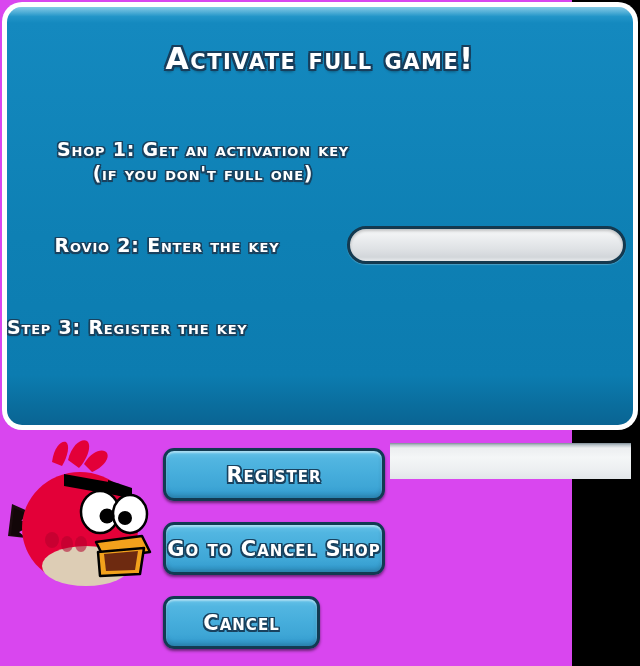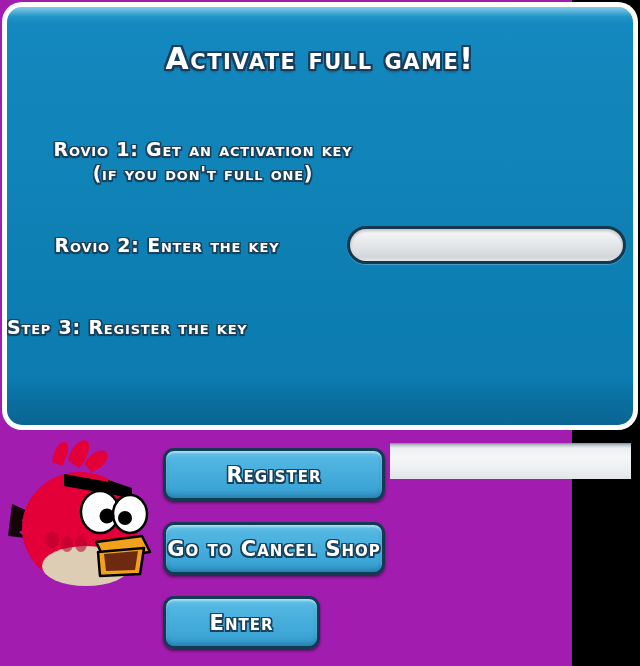--- a/index.html
+++ b/index.html
@@ -13,21 +13,21 @@
     overflow: hidden;
     font-family: "DejaVu Sans", sans-serif;
     position: relative;
   }
 
   #screen {
     position: absolute;
     left: 0; top: 0;
     width: 572px;
     height: 666px;
-    background: #a21caf;
+    background: #d946ef;
   }
 
   
   .dialog-outer {
     position: absolute;
     left: 2px;
     top: 2px;
     width: 636px;
     height: 428px;
     box-sizing: border-box;
@@ -199,21 +199,21 @@
 
 <div id="screen">
 
   <div class="dialog-outer">
     <div class="dialog-inner">
       <div class="dialog-topshine"></div>
 
       <div class="title">Activate full game!</div>
 
       <div class="step-text step1">
-        <span>Rovio 1: Get an activation key</span>
+        <span>Shop 1: Get an activation key</span>
         <span class="line2">(if you don't full one)</span>
       </div>
 
       <div class="step-text step2">Rovio 2: Enter the key</div>
 
       <input class="key-field" type="text" placeholder="" style="">
 
       <div class="step-text step3">Step 3: Register the key</div>
     </div>
   </div>
@@ -262,15 +262,15 @@
         <path d="M90 112 L136 108 L132 134 L92 136 Z" fill="#f2a11c" stroke="#000000" stroke-width="2.5" stroke-linejoin="round"></path>
         <path d="M96 114 L130 111 L127 130 L98 131 Z" fill="#6e2a10"></path>
       </g>
     </svg>
   </div>
 
   <button class="btn btn-register">Register</button>
 
   <button class="btn btn-shop">Go to Cancel Shop</button>
 
-  <button class="btn btn-cancel">Enter</button>
+  <button class="btn btn-cancel">Cancel</button>
 
 </div>
 
 </body></html>

